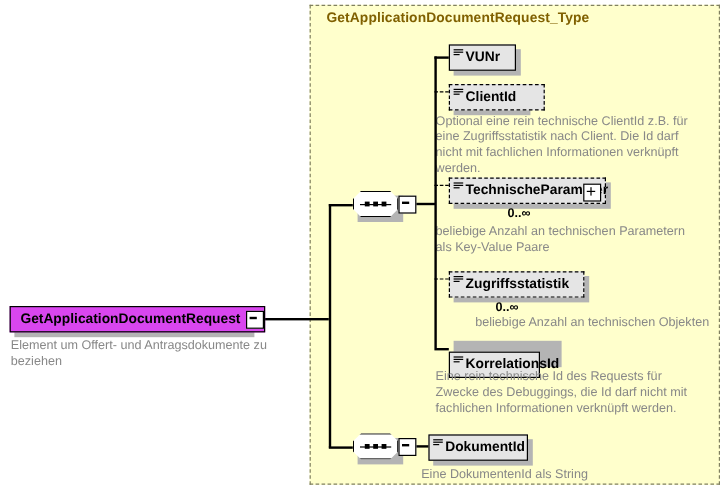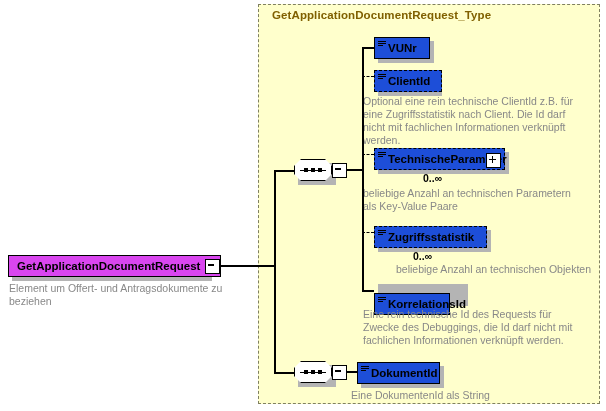--- a/index.html
+++ b/index.html
@@ -42,21 +42,21 @@
     font-weight: bold;
     color: #806000;
     white-space: nowrap;
     letter-spacing: 0.1px;
   }
 
   
   .node {
     position: absolute;
     box-sizing: border-box;
-    background: #1d4ed8;
+    background: #e5e5e5;
     height: 22px;
     display: flex;
     align-items: center;
     padding: 0 6px 0 13px;
     font-size: 11.5px;
     font-weight: bold;
     color: #000000;
     white-space: nowrap;
   }
   .node.required { border: 1.5px solid #000000; }
@@ -256,21 +256,21 @@
     <span class="elem-icon">
         <i></i>
         <i></i>
         <i></i>
       </span>
     <span>VUNr</span>
   </div>
 
   <div class="line dashed-h" style="left:362px; top:76px; width:12px;"></div>
   <div class="node-shadow" style="left:378px; top:74px; width:64px; height:22px;"></div>
-  <div class="node optional" style="left:374px; top:70px; width:68px;text-align:right;">
+  <div class="node optional" style="left:374px; top:70px; width:80px;text-align:right;">
     <span class="elem-icon">
         <i></i>
         <i></i>
         <i></i>
       </span>
     <span>ClientId</span>
   </div>
   <div class="annotation" style="left:363px; top:95px; width:216px;">Optional eine rein technische ClientId z.B. für eine Zugriffsstatistik nach Client. Die Id darf nicht mit fachlichen Informationen verknüpft werden.</div>
 
   <div class="line dashed-h" style="left:362px; top:154px; width:12px;"></div>

